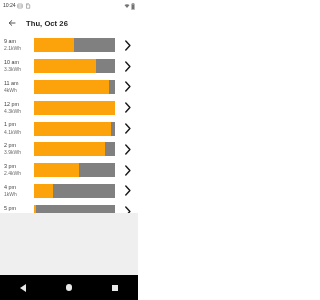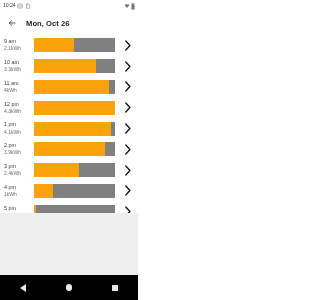--- a/index.html
+++ b/index.html
@@ -99,21 +99,21 @@
       </svg>
     </div>
   </div>
 
   <div class="appbar">
     <div class="back-btn">
       <svg width="10" height="10" viewBox="0 0 20 20">
         <path d="M16 10 H5 M9.5 5.2 L4.4 10 L9.5 14.8" fill="none" stroke="#2b2b2b" stroke-width="1.6" stroke-linecap="round" stroke-linejoin="round"></path>
       </svg>
     </div>
-    <div class="appbar-title">Mon, Oct 26</div>
+    <div class="appbar-title">Thu, Oct 26</div>
   </div>
 
   <div class="list-wrap">
     <div class="list">
         <div class="row">
           <div class="row-labels">
             <div class="row-time">9 am</div>
             <div class="row-value">2.1kWh</div>
           </div>
           <div class="bar-track">

